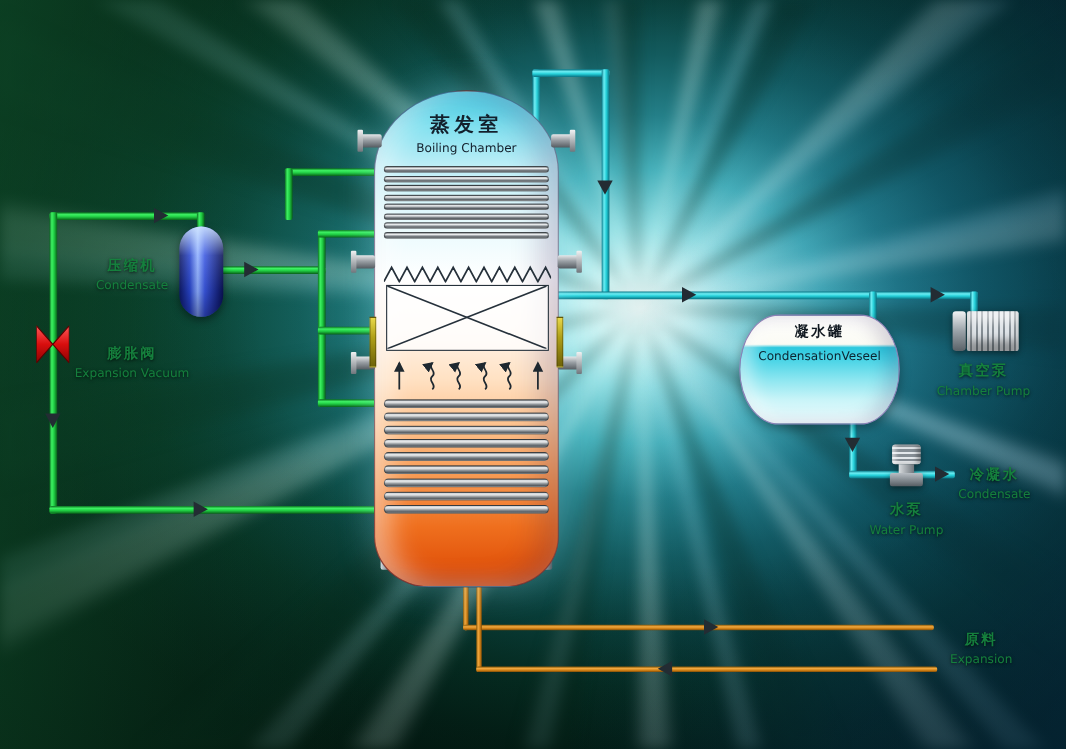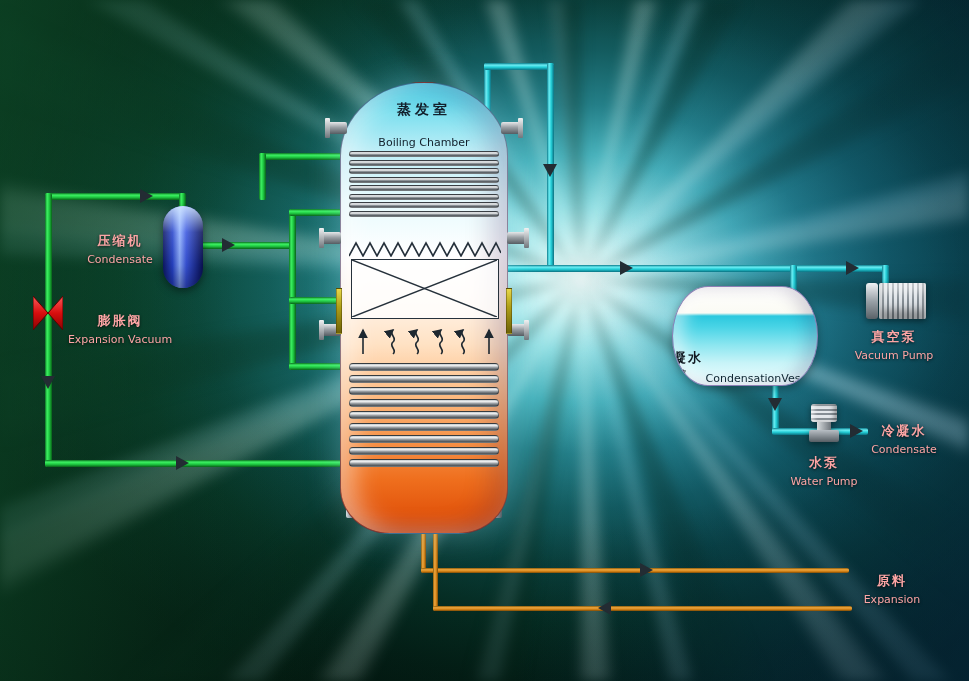--- a/index.html
+++ b/index.html
@@ -39,22 +39,22 @@
   .ar-d{border-left:7px solid transparent;border-right:7px solid transparent;border-top:13px solid var(--arrow,#232c33)}
 
   
   .bvessel{position:absolute;left:340px;top:82px;width:168px;height:452px;z-index:4;
       border:1px solid rgba(70,50,90,.6);
       border-radius:84px 84px 50px 50px/74px 74px 46px 46px;
       background:linear-gradient(180deg,#38cbe4 0%,#7fe0ef 7%,#bdeef7 15%,#e6fafd 26%,
         #ffffff 38%,#fff4ea 48%,#ffe2c4 58%,#fdc08a 68%,#f79850 78%,#ef6f1e 88%,#e2540c 96%,#cc4408 100%);
       box-shadow:inset -16px 0 26px rgba(60,30,90,.22), inset 14px 0 24px rgba(255,255,255,.45), 0 0 34px rgba(180,240,255,.28)}
   .bv-title{position:absolute;left:0;right:0;top:18px;display:flex;flex-direction:column;align-items:center;color:#13202c;z-index:5}
-  .bv-title .zh{font-size:14px;font-weight:bold;letter-spacing:4px}
-  .bv-title .en{font-size:11px;margin-top:17px}
+  .bv-title .zh{font-size:18px;font-weight:bold;letter-spacing:4px}
+  .bv-title .en{font-size:11px;margin-top:3px}
   .bundle{position:absolute;left:8px;right:8px;display:flex;flex-direction:column;justify-content:space-between}
   .coil{height:6px;border-radius:4px;border:1px solid rgba(30,34,38,.55);
       background:linear-gradient(180deg,#c6cacd,#eef0f1 28%,#858b90 65%,#474d52)}
   .bundle.b .coil{height:8px}
   .zig{position:absolute;left:8px;top:158px;width:152px;height:16px}
   .xbox{position:absolute;left:10px;top:176px;width:148px;height:60px;border:1.5px solid #26313b;background:rgba(255,255,255,.78)}
   .steam{position:absolute;left:10px;top:240px;width:148px;height:34px}
 
   
   .nzl,.nzr{position:absolute;width:20px;height:12px;z-index:5;border-radius:2px;
@@ -72,39 +72,39 @@
   .comp{position:absolute;left:163px;top:206px;width:40px;height:82px;border-radius:20px;z-index:5;
       background:linear-gradient(90deg,#0e1a66 0%,#2946cc 24%,#8fb0ff 42%,#3a57e0 58%,#16247e 88%,#0a1252 100%);
       box-shadow:0 3px 8px rgba(0,0,0,.45)}
   .comp::before{content:"";position:absolute;inset:0;border-radius:inherit;
       background:linear-gradient(180deg,rgba(215,235,255,.85),rgba(255,255,255,.12) 32%,rgba(0,0,30,.10) 72%,rgba(0,0,40,.38))}
   .valve{position:absolute;left:33px;top:296px;z-index:6}
   .cvessel{position:absolute;left:672px;top:286px;width:146px;height:100px;z-index:5;overflow:hidden;
       border:1.5px solid #8d7fb5;border-radius:36px/50px;
       background:linear-gradient(180deg,#ffffff 0px,#fbfbf4 26px,#2cc8de 29px,#49d4e6 40px,#8ce6f0 58px,#c8f4f8 76px,#effdff 100%);
       box-shadow:inset -10px 0 16px rgba(40,20,80,.18), inset 10px 0 16px rgba(255,255,255,.5), 0 3px 10px rgba(0,0,0,.35)}
-  .cv-text{position:absolute;inset:0;display:flex;align-items:flex-end;padding-top:5px}
+  .cv-text{position:absolute;inset:0;display:flex;flex-direction:column;align-items:center;padding-top:5px}
   .cv-text .zh{font-size:13px;font-weight:bold;color:#101820;letter-spacing:2px}
   .cv-text .en{font-size:11px;color:#0c2430;margin-top:7px}
   .vpump{position:absolute;left:866px;top:283px;width:60px;height:36px;z-index:5;display:flex;
       filter:drop-shadow(0 2px 3px rgba(0,0,0,.45))}
   .vp-cap{width:12px;border-radius:3px;background:linear-gradient(180deg,#f0f2f4,#9aa2a8 50%,#5a6268)}
   .vp-body{flex:1;margin-left:1px;border-radius:2px;
       background:repeating-linear-gradient(90deg,#dfe4e8 0 3px,#848d94 3px 5px);
       box-shadow:inset 0 10px 8px rgba(255,255,255,.5), inset 0 -10px 8px rgba(0,0,0,.35)}
   .wpump{position:absolute;left:808px;top:404px;width:32px;height:40px;z-index:5;display:flex;flex-direction:column;align-items:center;
       filter:drop-shadow(0 2px 3px rgba(0,0,0,.45))}
   .wp-motor{width:26px;height:18px;border-radius:3px;
       background:repeating-linear-gradient(0deg,#e4e8ec 0 2.5px,#868e95 2.5px 4.5px);
       box-shadow:inset 3px 0 4px rgba(255,255,255,.6), inset -3px 0 5px rgba(0,0,0,.35)}
   .wp-neck{width:14px;height:8px;background:linear-gradient(90deg,#d8dcdf,#6f767c)}
   .wp-base{width:30px;height:12px;border-radius:2px;background:linear-gradient(180deg,#b8bec4,#565e64)}
 
   
-  .lbl{position:absolute;display:flex;flex-direction:column;align-items:center;z-index:6;color:#fca5a5;
+  .lbl{position:absolute;display:flex;flex-direction:column;align-items:center;z-index:6;color:#15803d;
       text-shadow:0 1px 3px rgba(0,0,0,.75)}
   .lbl .zh{font-size:13px;font-weight:bold;letter-spacing:2px}
   .lbl .en{font-size:11px;margin-top:3px;white-space:nowrap}
 </style>
 </head>
 <body>
 
 <div id="stage">
   <div class="bg"></div>
   <div class="bg2"></div>
@@ -251,21 +251,21 @@
   <div class="lbl" style="left:80px;top:232px;width:80px">
     <span class="zh">压缩机</span>
     <span class="en">Condensate</span>
   </div>
   <div class="lbl" style="left:70px;top:312px;width:100px">
     <span class="zh">膨胀阀</span>
     <span class="en">Expansion Vacuum</span>
   </div>
   <div class="lbl" style="left:850px;top:328px;width:88px">
     <span class="zh">真空泵</span>
-    <span class="en">Vacuum Pump</span>
+    <span class="en">Chamber Pump</span>
   </div>
   <div class="lbl" style="left:868px;top:422px;width:72px">
     <span class="zh">冷凝水</span>
     <span class="en">Condensate</span>
   </div>
   <div class="lbl" style="left:788px;top:454px;width:72px">
     <span class="zh">水泵</span>
     <span class="en">Water Pump</span>
   </div>
   <div class="lbl" style="left:852px;top:572px;width:80px">

